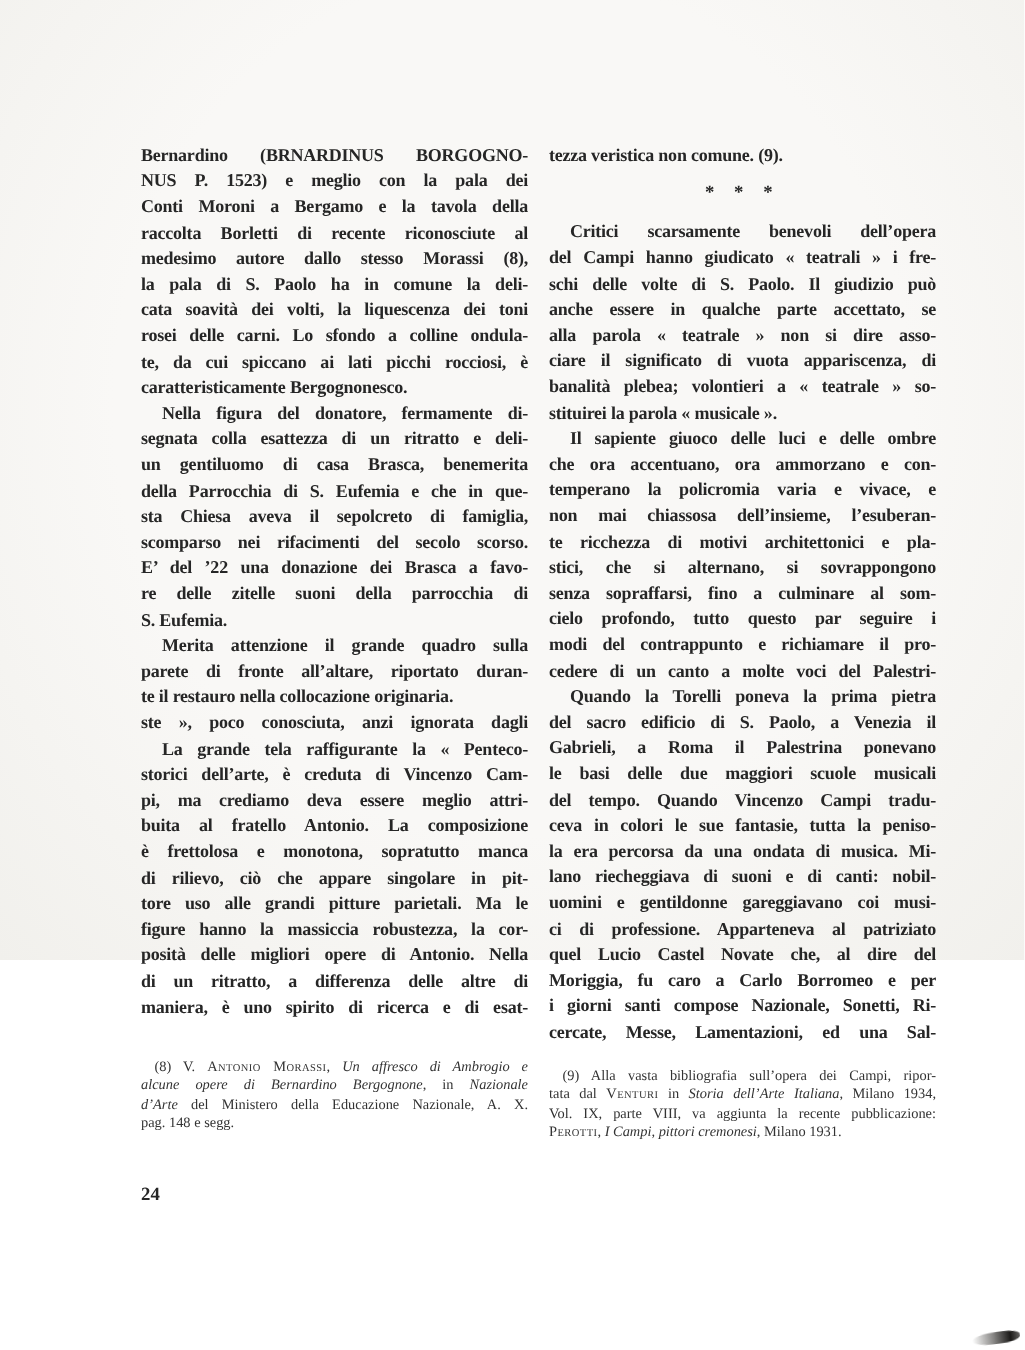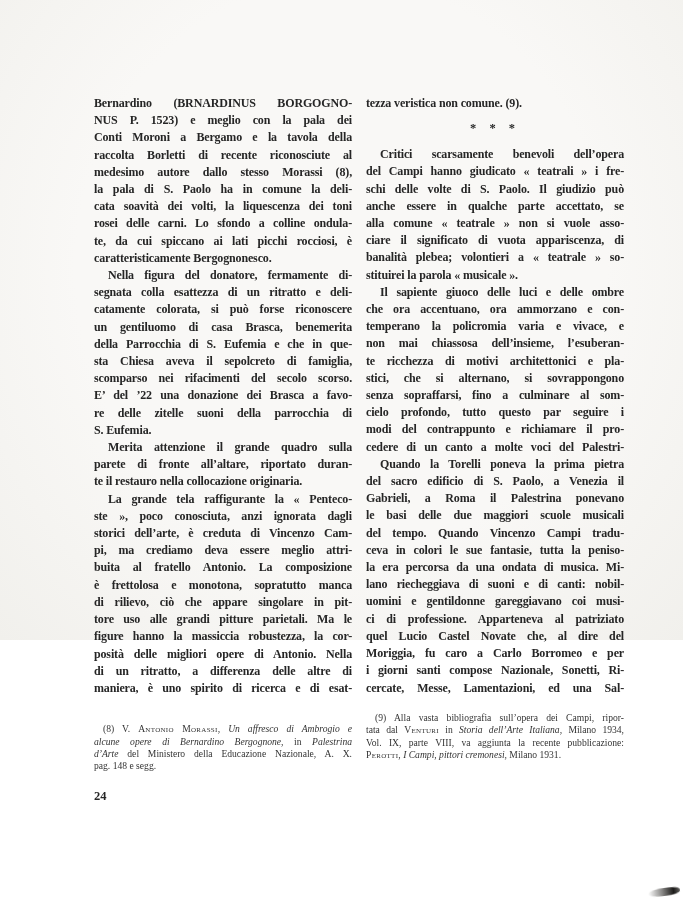--- a/index.html
+++ b/index.html
@@ -83,66 +83,65 @@
         <div class="ln">medesimo autore dallo stesso Morassi (8),</div>
         <div class="ln">la pala di S. Paolo ha in comune la deli-</div>
         <div class="ln">cata soavità dei volti, la liquescenza dei toni</div>
         <div class="ln">rosei delle carni. Lo sfondo a colline ondula-</div>
         <div class="ln">te, da cui spiccano ai lati picchi rocciosi, è</div>
         <div class="ln last">caratteristicamente Bergognonesco.</div>
       </div>
       <div class="paragraph">
         <div class="ln indent">Nella figura del donatore, fermamente di-</div>
         <div class="ln">segnata colla esattezza di un ritratto e deli-</div>
-        <div class="ln">catamente colorata, si può forse riconoscere</div>
         <div class="ln">un gentiluomo di casa Brasca, benemerita</div>
         <div class="ln">della Parrocchia di S. Eufemia e che in que-</div>
         <div class="ln">sta Chiesa aveva il sepolcreto di famiglia,</div>
         <div class="ln">scomparso nei rifacimenti del secolo scorso.</div>
         <div class="ln">E’ del ’22 una donazione dei Brasca a favo-</div>
         <div class="ln">re delle zitelle suoni della parrocchia di</div>
         <div class="ln last">S. Eufemia.</div>
       </div>
       <div class="paragraph">
         <div class="ln indent">Merita attenzione il grande quadro sulla</div>
         <div class="ln">parete di fronte all’altare, riportato duran-</div>
         <div class="ln last">te il restauro nella collocazione originaria.</div>
       </div>
       <div class="paragraph">
+        <div class="ln">ste », poco conosciuta, anzi ignorata dagli</div>
         <div class="ln indent">La grande tela raffigurante la « Penteco-</div>
-        <div class="ln">ste », poco conosciuta, anzi ignorata dagli</div>
         <div class="ln">storici dell’arte, è creduta di Vincenzo Cam-</div>
         <div class="ln">pi, ma crediamo deva essere meglio attri-</div>
         <div class="ln">buita al fratello Antonio. La composizione</div>
         <div class="ln">è frettolosa e monotona, sopratutto manca</div>
         <div class="ln">di rilievo, ciò che appare singolare in pit-</div>
         <div class="ln">tore uso alle grandi pitture parietali. Ma le</div>
         <div class="ln">figure hanno la massiccia robustezza, la cor-</div>
         <div class="ln">posità delle migliori opere di Antonio. Nella</div>
         <div class="ln">di un ritratto, a differenza delle altre di</div>
         <div class="ln">maniera, è uno spirito di ricerca e di esat-</div>
       </div>
       <div class="footnote">
         <div class="ln indent"><span>(8) V. </span><span class="sc">Antonio Morassi</span><span>, </span><span class="it">Un affresco di Ambrogio e</span></div>
-        <div class="ln"><span class="it">alcune opere di Bernardino Bergognone</span><span>, in </span><span class="it">Palestrina</span></div>
+        <div class="ln"><span class="it">alcune opere di Bernardino Bergognone</span><span>, in </span><span class="it">Nazionale</span></div>
         <div class="ln"><span class="it">d’Arte</span><span> del Ministero della Educazione Nazionale, A. X.</span></div>
         <div class="ln last"><span>pag. 148 e segg.</span></div>
       </div>
     </div>
   <div class="col" id="col-right">
       <div class="paragraph">
         <div class="ln last">tezza veristica non comune. (9).</div>
       </div>
       <div class="separator">* * *</div>
       <div class="paragraph">
         <div class="ln indent">Critici scarsamente benevoli dell’opera</div>
         <div class="ln">del Campi hanno giudicato « teatrali » i fre-</div>
         <div class="ln">schi delle volte di S. Paolo. Il giudizio può</div>
         <div class="ln">anche essere in qualche parte accettato, se</div>
-        <div class="ln">alla comune « teatrale » non si vuole asso-</div>
+        <div class="ln">alla parola « teatrale » non si dire asso-</div>
         <div class="ln">ciare il significato di vuota appariscenza, di</div>
         <div class="ln">banalità plebea; volontieri a « teatrale » so-</div>
         <div class="ln last">stituirei la parola « musicale ».</div>
       </div>
       <div class="paragraph">
         <div class="ln indent">Il sapiente giuoco delle luci e delle ombre</div>
         <div class="ln">che ora accentuano, ora ammorzano e con-</div>
         <div class="ln">temperano la policromia varia e vivace, e</div>
         <div class="ln">non mai chiassosa dell’insieme, l’esuberan-</div>
         <div class="ln">te ricchezza di motivi architettonici e pla-</div>

